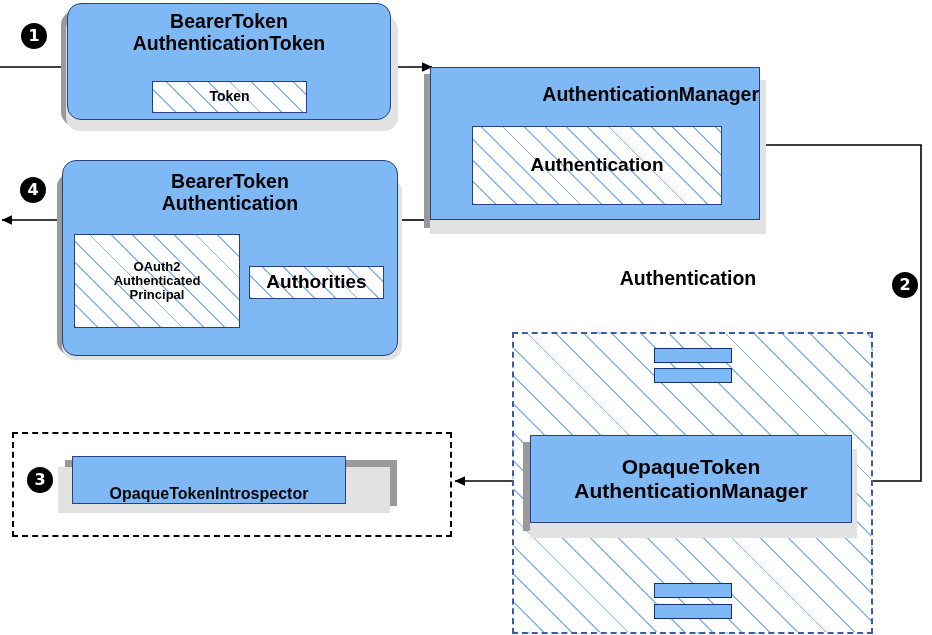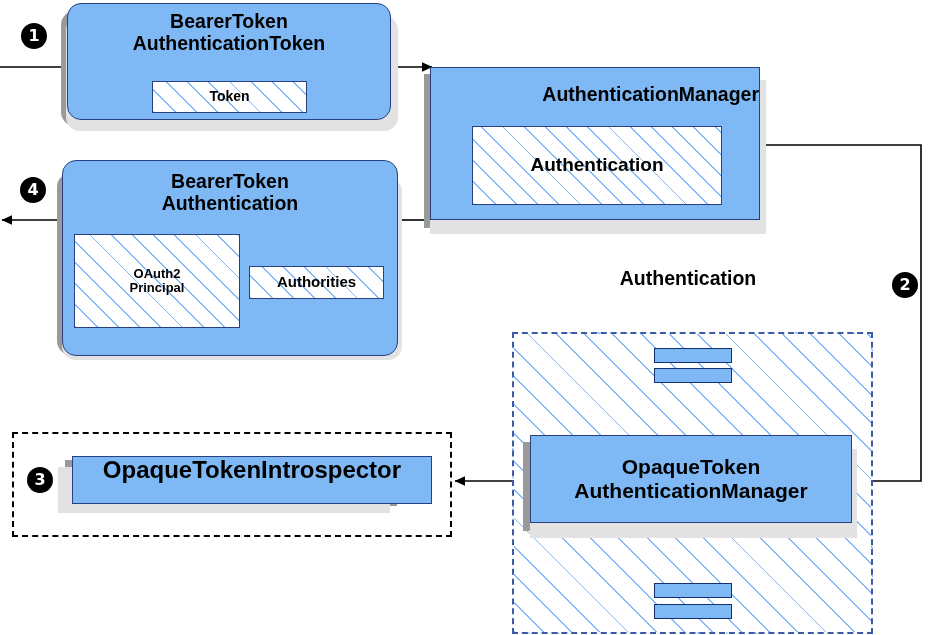--- a/index.html
+++ b/index.html
@@ -169,23 +169,24 @@
     </div>
   </div>
 
   <div class="shadow-dark abs" style="left:57px; top:173px; width:340px; height:182px; border-radius:14px;"></div>
   <div class="shadow-light abs" style="left:62px; top:178px; width:340px; height:182px; border-radius:14px;"></div>
   <div class="blk rounded abs" style="left:62px; top:160px; width:336px; height:196px; padding-top:10px; font-size:19.5px;">
     <div>BearerToken</div>
     <div>Authentication</div>
     <div class="hatch abs" style="left:11px; top:73px; width:166px; height:94px; font-size:13px; flex-direction:column;">
       <span>OAuth2</span>
+      <span>Authenticated</span>
       <span>Principal</span>
     </div>
-    <div class="hatch abs" style="left:186px; top:105px; width:135px; height:33px; font-size:15px;">
+    <div class="hatch abs" style="left:186px; top:105px; width:135px; height:33px; font-size:19px;">
       <span>Authorities</span>
     </div>
   </div>
 
   <div class="label-plain abs" style="left:553px; top:267px; width:270px; font-size:19.5px;">
     <div>Authentication</div>
   </div>
 
   <div class="dashed-group abs" style="left:512px; top:332px; width:361px; height:302px;"></div>
 
@@ -198,21 +199,21 @@
     <div>OpaqueToken</div>
     <div>AuthenticationManager</div>
   </div>
 
   <div class="bar abs" style="left:654px; top:583px; width:78px; height:15px;"></div>
   <div class="bar abs" style="left:654px; top:604px; width:78px; height:15px;"></div>
 
   <div class="dashed-plain abs" style="left:12px; top:432px; width:440px; height:105px;"></div>
   <div class="shadow-dark abs" style="left:65px; top:460px; width:332px; height:46px;"></div>
   <div class="shadow-light abs" style="left:58px; top:467px; width:332px; height:46px;"></div>
-  <div class="blk abs" style="left:72px; top:456px; width:360px; height:48px; justify-content:flex-start; font-size:24px;">
+  <div class="blk abs" style="left:72px; top:456px; width:274px; height:48px; justify-content:flex-end; font-size:16px;">
     <span>OpaqueTokenIntrospector</span>
   </div>
 
   <div class="marker abs" style="left:21px; top:23px;">
     <span>1</span>
   </div>
   <div class="marker abs" style="left:20px; top:177px;">
     <span>4</span>
   </div>
   <div class="marker abs" style="left:892px; top:272px;">

